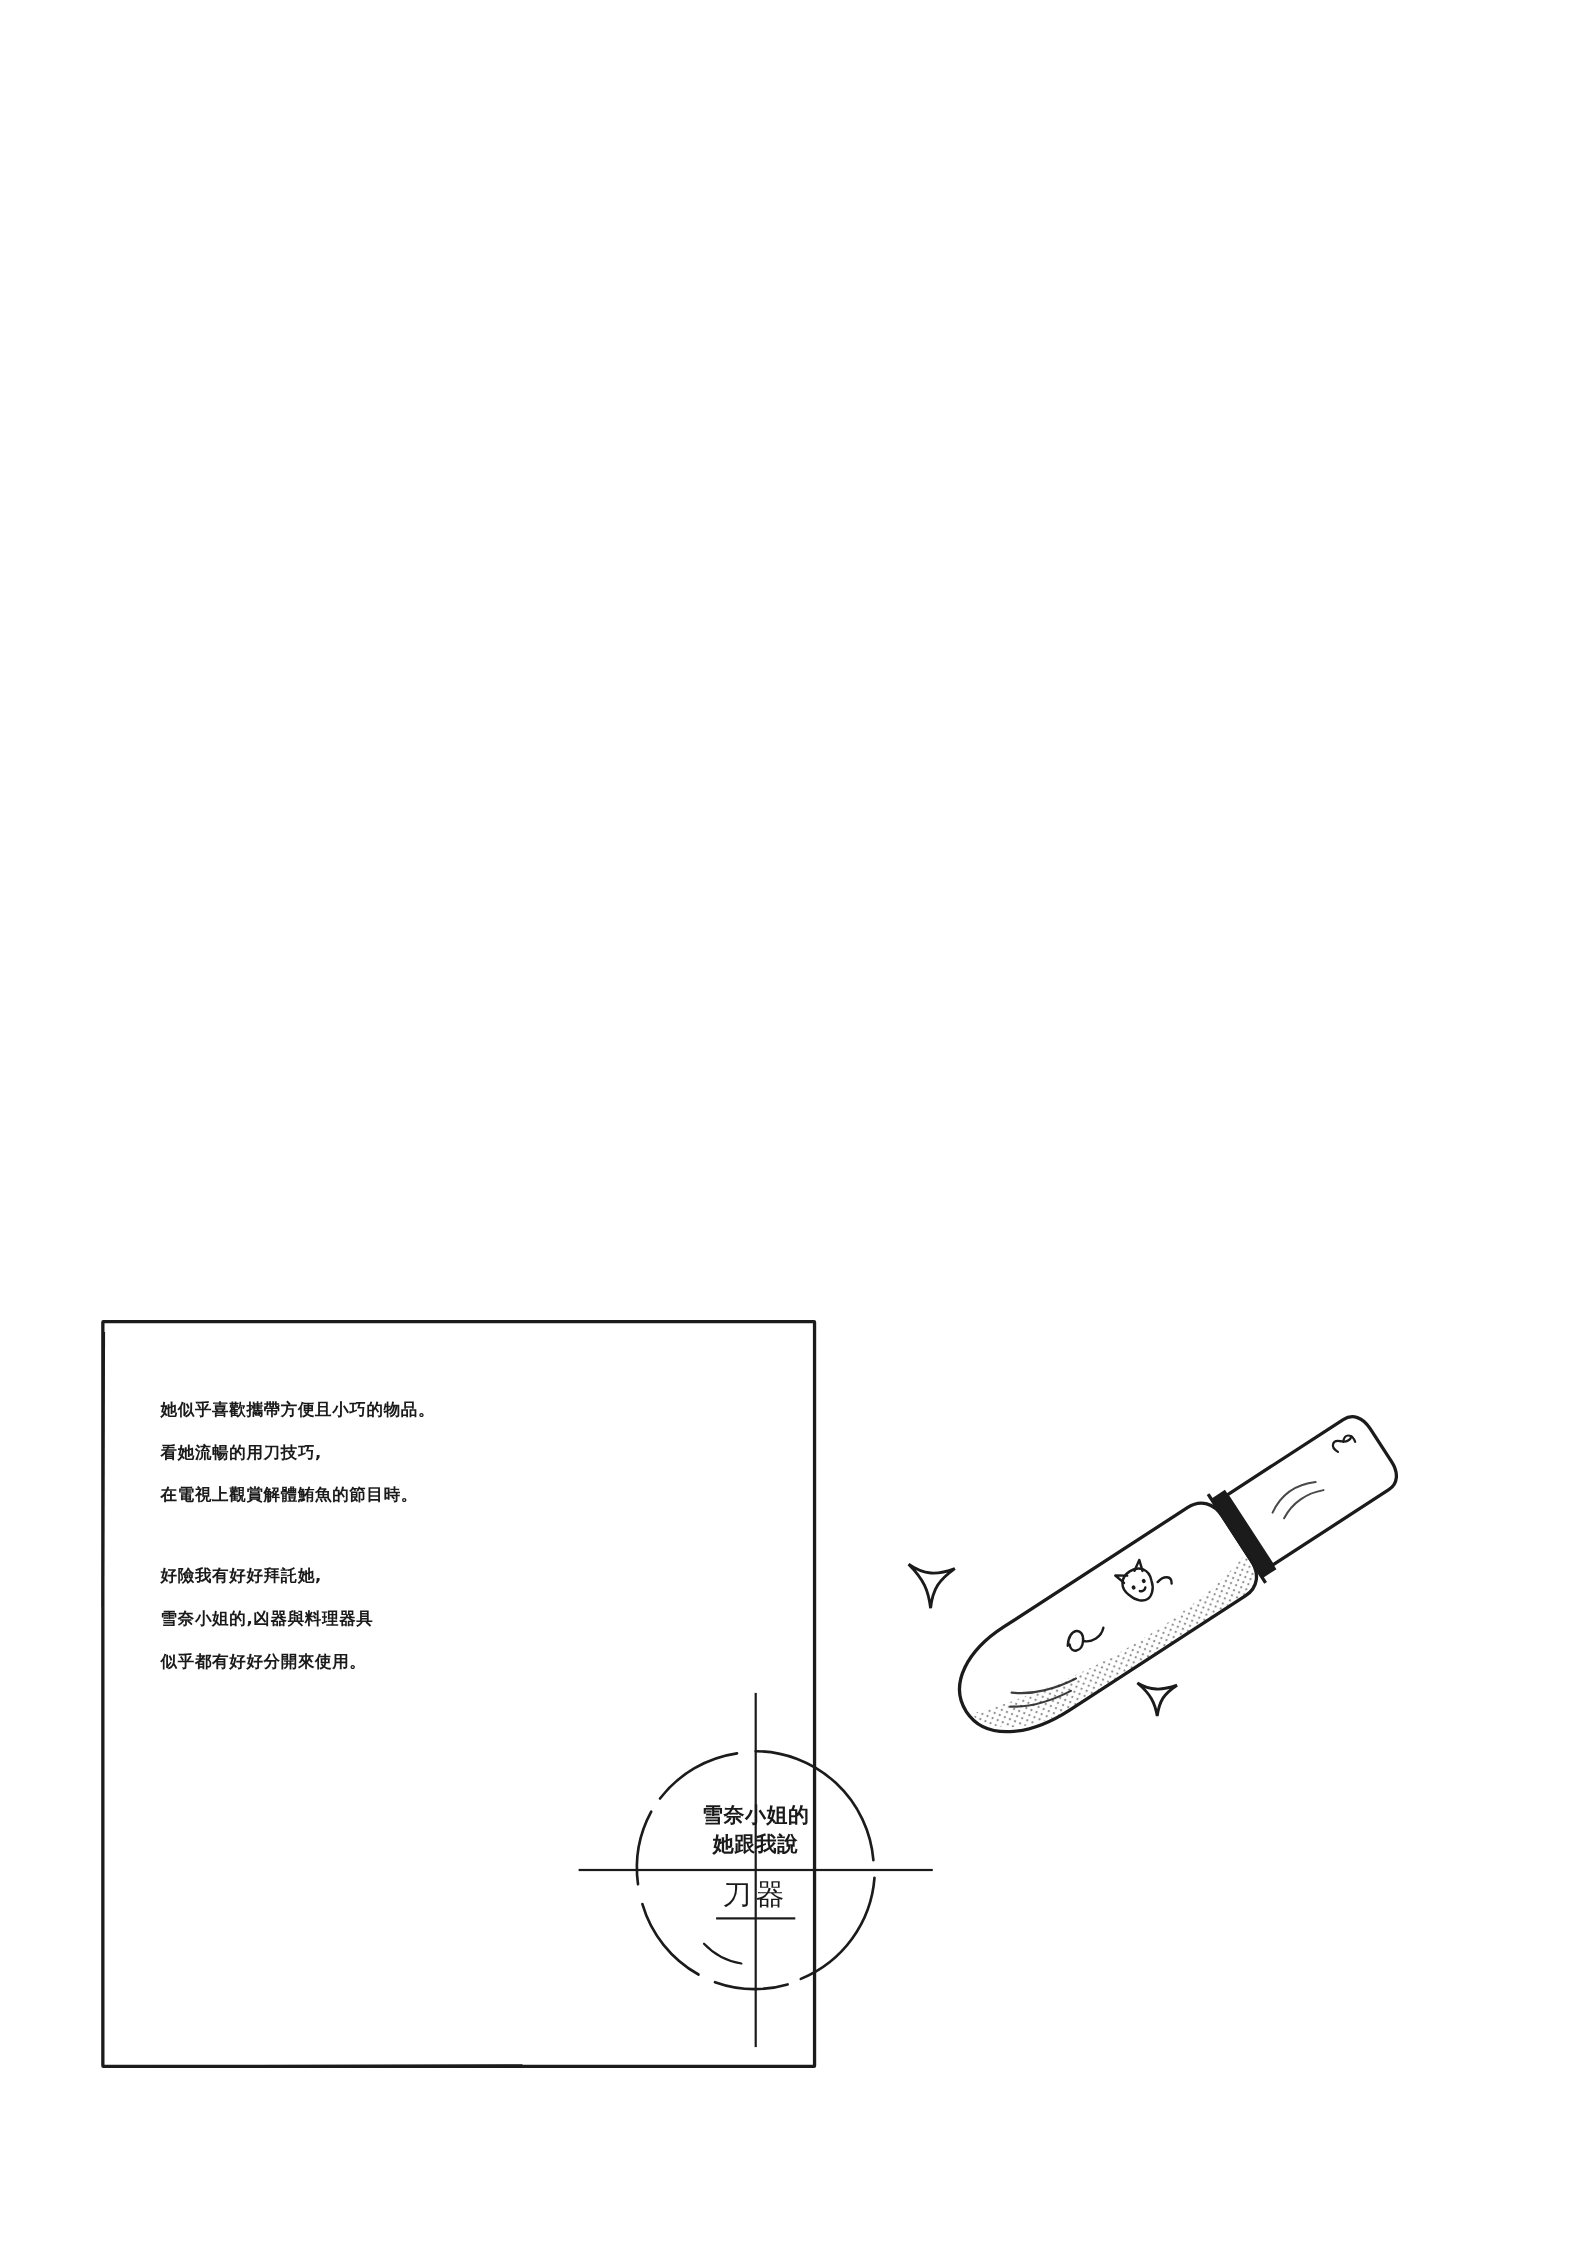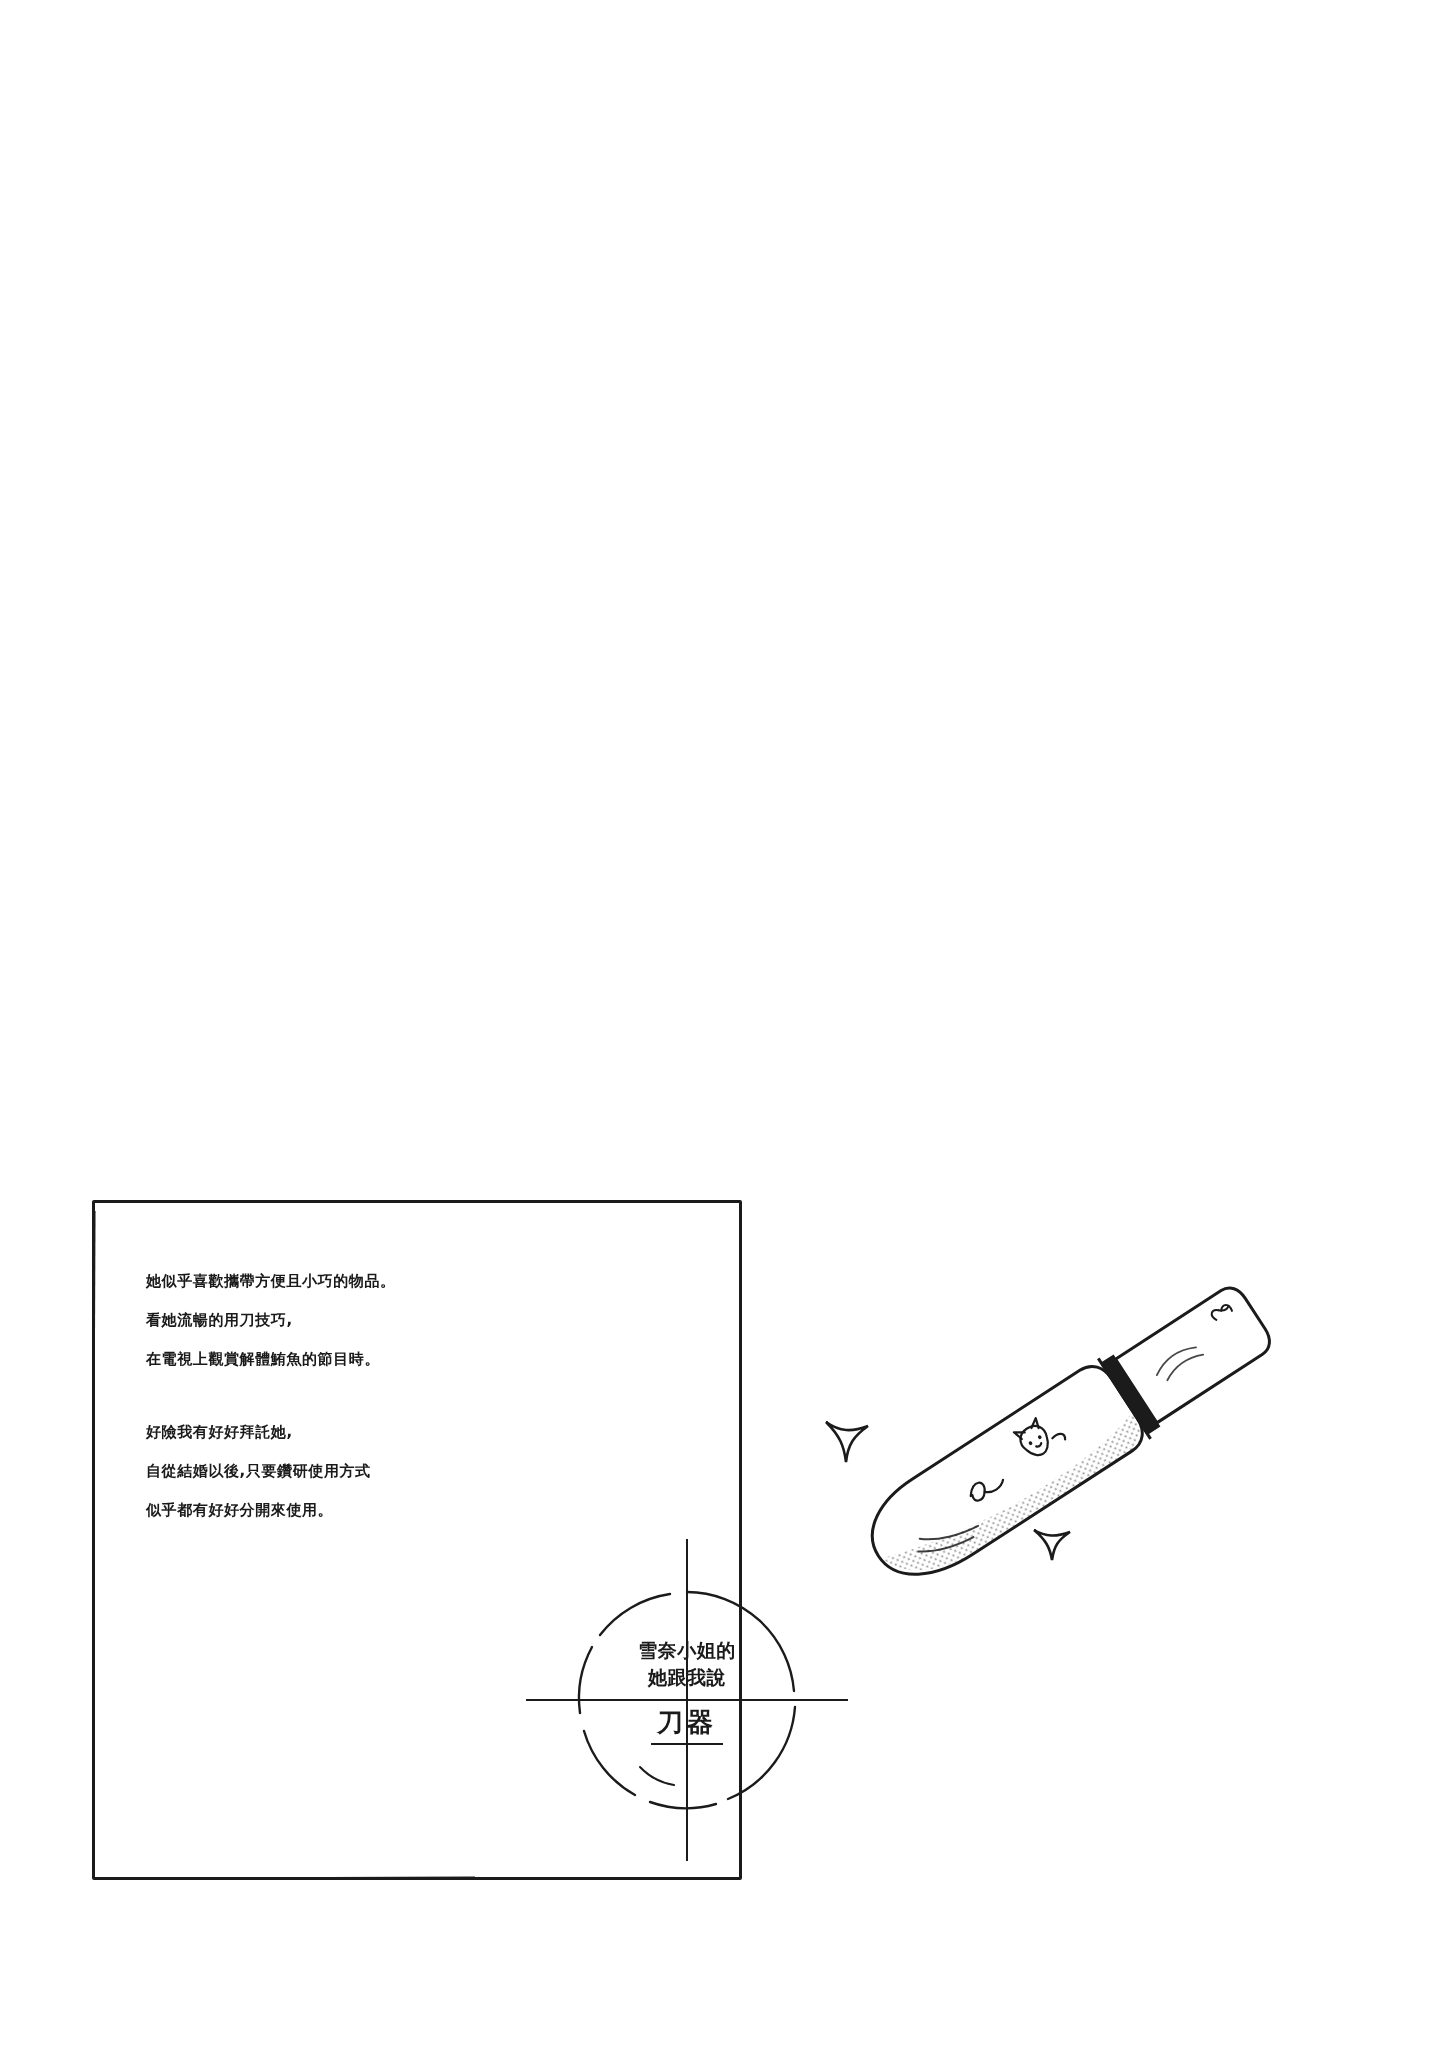--- a/index.html
+++ b/index.html
@@ -107,21 +107,21 @@
     font-size: 19px;
     line-height: 27px;
     font-weight: 600;
     font-family: "DejaVu Sans", "Liberation Sans", sans-serif;
     letter-spacing: 0.5px;
   }
   #stamp .stamp-title {
     display: inline-block;
     margin-top: 14px;
     font-size: 26px;
-    font-weight: 700;
+    font-weight: 400;
     letter-spacing: 4px;
     font-family: "DejaVu Sans", "Liberation Sans", sans-serif;
     border-bottom: 2.5px solid #1b1b1b;
     padding: 0 6px 3px 6px;
   }
 
   
   #knife {
     position: absolute;
     left: 790px;
@@ -141,21 +141,21 @@
 
     <div class="para">
       <div class="line">她似乎喜歡攜帶方便且小巧的物品。</div>
       <div class="line">看她流暢的用刀技巧,</div>
       <div class="line">在電視上觀賞解體鮪魚的節目時。</div>
     </div>
 
 
     <div class="para">
       <div class="line">好險我有好好拜託她,</div>
-      <div class="line">自從結婚以後,只要鑽研使用方式</div>
+      <div class="line">雪奈小姐的,凶器與料理器具</div>
       <div class="line">似乎都有好好分開來使用。</div>
     </div>
 
   </div>
 </div>
 
 <div id="stamp">
   <div class="crosshair-v"></div>
   <div class="crosshair-h"></div>
 

